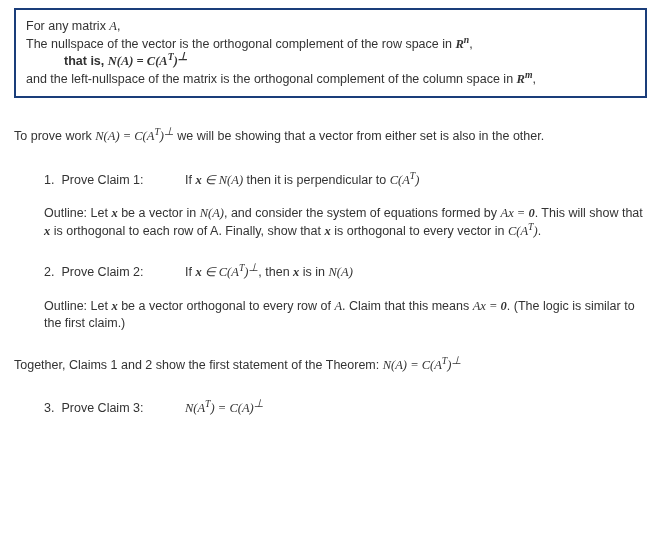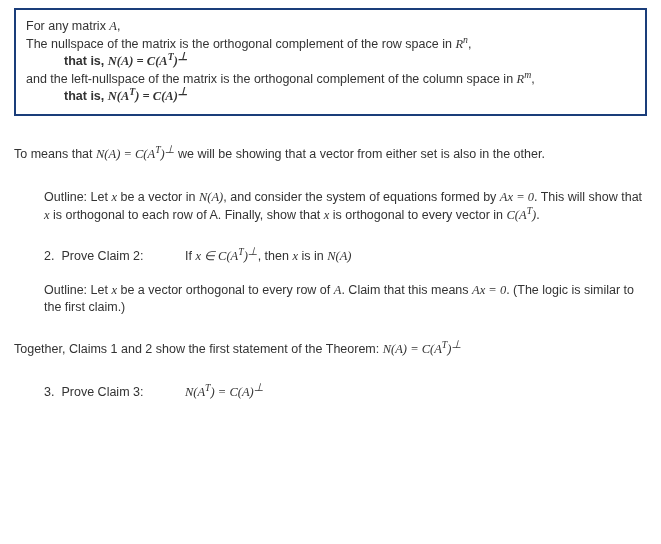--- a/index.html
+++ b/index.html
@@ -22,50 +22,54 @@
     .indent { padding-left: 38px; font-weight: bold; }
     .proof-intro { margin-bottom: 26px; }
     .claim-block { padding-left: 30px; margin-bottom: 24px; }
     .claim-head { margin-bottom: 16px; }
     .claim-head .num { display:inline-block; width: 14px; }
     .claim-head .label { display:inline-block; width: 120px; }
     .claim-head .statement { display:inline-block; }
     .outline { margin-top: 0; }
     .together { margin-top: 19px; margin-bottom: 26px; }
     .math-i { font-style: italic; font-family: Georgia, "Times New Roman", serif; }
-    .bold { font-weight: normal; }
+    .bold { font-weight: bold; }
     .sup { font-size: 0.78em; vertical-align: super; line-height: 0; }
     .perp { font-size: 0.9em; vertical-align: super; line-height: 0; }
   </style>
 </head>
 <body>
 
 <div class="theorem-box">
   <p>
     <span>For any matrix </span><span class="math-i">A</span><span>,</span>
   </p>
   <p>
-    <span>The nullspace of the matrix is the orthogonal complement of the row space in </span><span class="math-i bold"><span>R</span><span class="sup">n</span></span><span>,</span>
+    <span>The nullspace of the vector is the orthogonal complement of the row space in </span><span class="math-i bold"><span>R</span><span class="sup">n</span></span><span>,</span>
   </p>
   <p class="indent">
     <span>that is, </span><span class="math-i"><span>N(A)</span><span> = </span><span>C(A</span><span class="sup">T</span><span>)</span><span class="perp">⊥</span></span>
   </p>
   <p>
     <span>and the left-nullspace of the matrix is the orthogonal complement of the column space in </span><span class="math-i bold"><span>R</span><span class="sup">m</span></span><span>,</span>
   </p>
-  <p class="indent">
-    <span>that is, </span><span class="math-i"><span>N(A</span><span class="sup">T</span><span>)</span><span> = </span><span>C(A)</span><span class="perp">⊥</span></span>
-  </p>
 </div>
 
 <p class="proof-intro">
-  <span>To means that </span><span class="math-i"><span>N(A)</span><span> = </span><span>C(A</span><span class="sup">T</span><span>)</span><span class="perp">⊥</span></span><span> we will be showing that a vector from either set is also in the other.</span>
+  <span>To prove work </span><span class="math-i"><span>N(A)</span><span> = </span><span>C(A</span><span class="sup">T</span><span>)</span><span class="perp">⊥</span></span><span> we will be showing that a vector from either set is also in the other.</span>
 </p>
 
 <div class="claim-block">
+  <p class="claim-head">
+    <span class="num">1.</span>
+    <span class="label">Prove Claim 1:</span>
+    <span class="statement">
+      <span>If </span><span class="math-i"><span class="bold">x</span><span> ∈ </span><span>N(A)</span></span><span> then it is perpendicular to </span><span class="math-i"><span>C(A</span><span class="sup">T</span><span>)</span></span>
+    </span>
+  </p>
   <p class="outline">
     <span>Outline: Let </span><span class="math-i bold">x</span><span> be a vector in </span><span class="math-i">N(A)</span><span>, and consider the system of equations formed by </span><span class="math-i"><span>Ax</span><span> = </span><span class="bold">0</span></span><span>. This will show that </span><span class="math-i bold">x</span><span> is orthogonal to each row of A. Finally, show that </span><span class="math-i bold">x</span><span> is orthogonal to every vector in </span><span class="math-i"><span>C(A</span><span class="sup">T</span><span>)</span></span><span>.</span>
   </p>
 </div>
 
 <div class="claim-block">
   <p class="claim-head">
     <span class="num">2.</span>
     <span class="label">Prove Claim 2:</span>
     <span class="statement">

